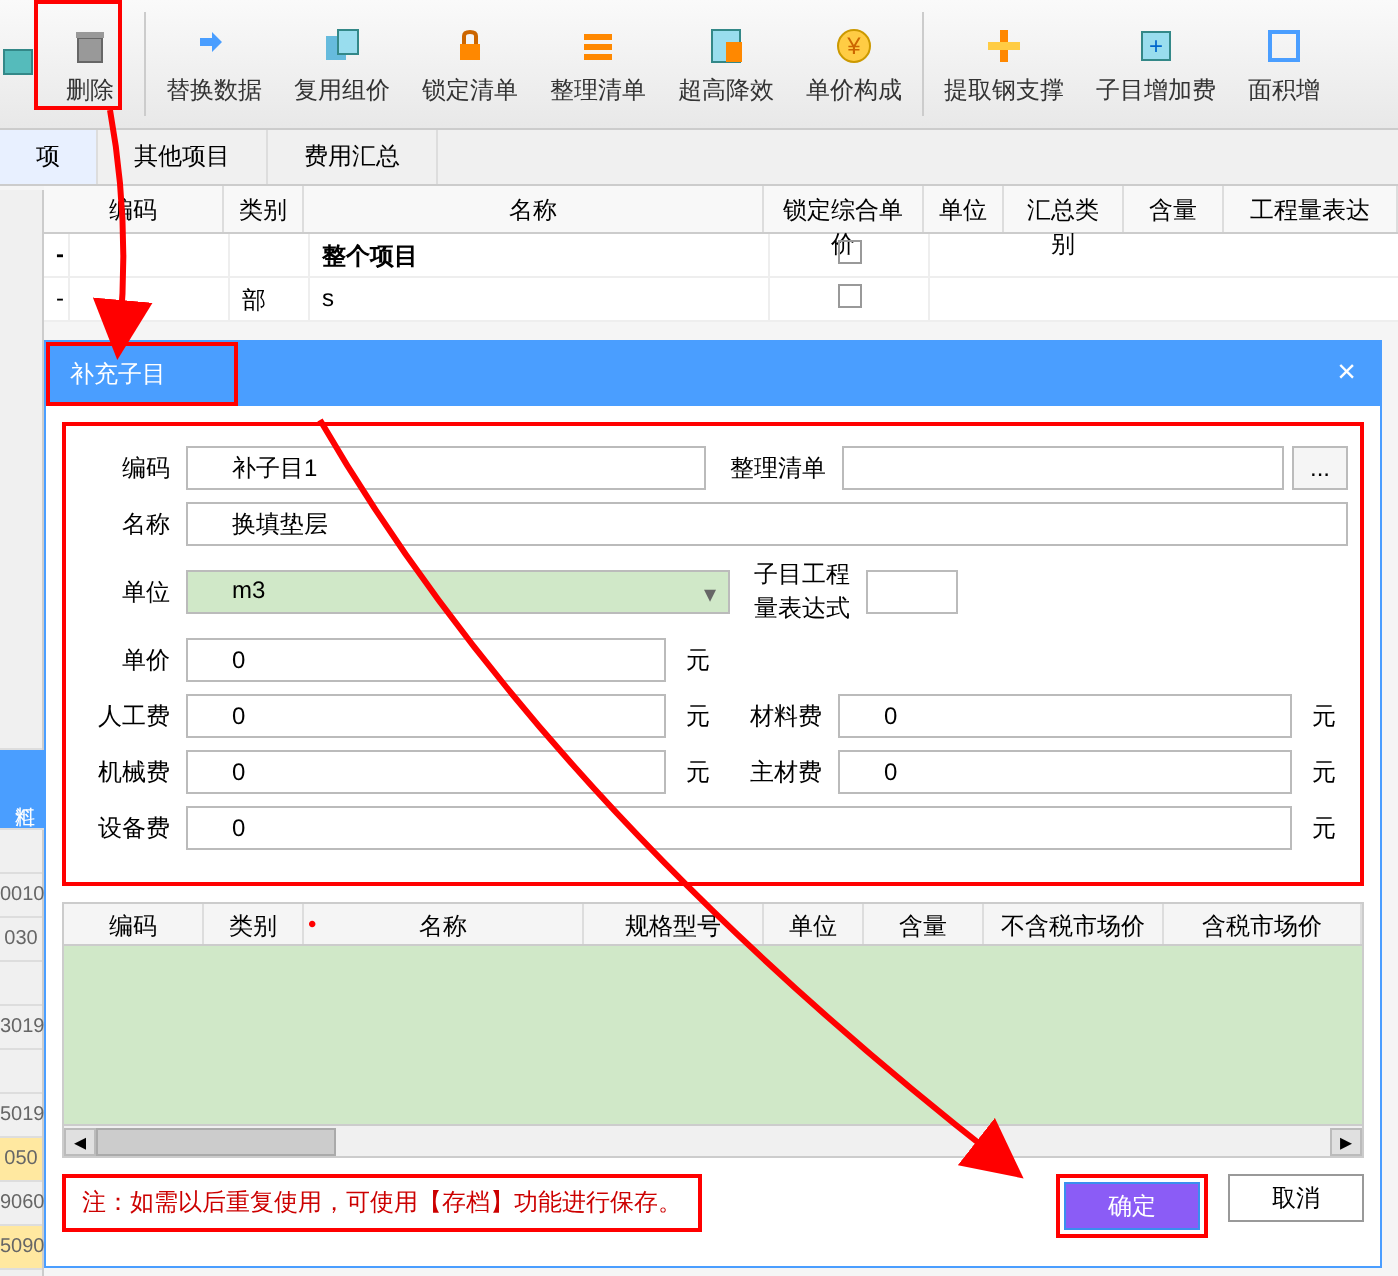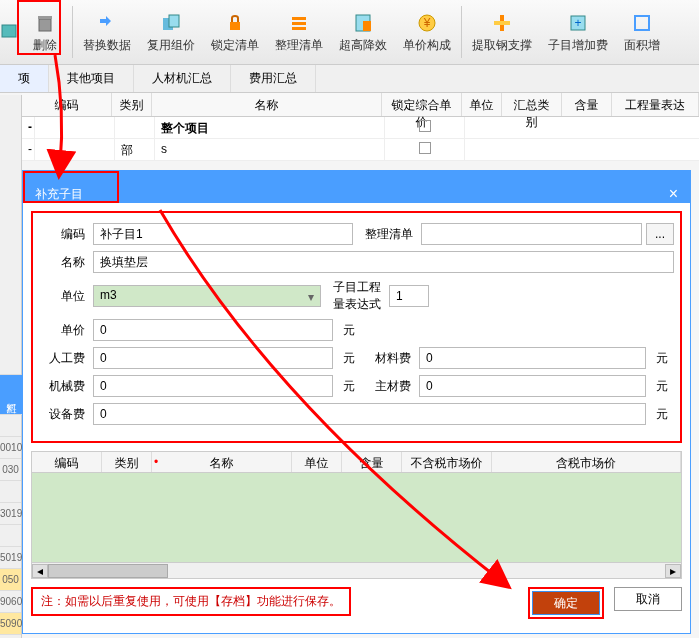--- a/index.html
+++ b/index.html
@@ -12,44 +12,44 @@
 .tabs{background:#f0f0f0;height:28px;display:flex;align-items:center;border-bottom:1px solid #ccc}
 .tab{padding:5px 18px;cursor:pointer;border-right:1px solid #ddd}
 .table-header{display:flex;background:#f8f8f8;border-bottom:1px solid #ccc;height:24px}
 .th{border-right:1px solid #ddd;padding:4px 6px;text-align:center;font-size:12px}
 .row{display:flex;height:22px;border-bottom:1px solid #eee;background:#fff}
 .td{border-right:1px solid #eee;padding:3px 6px;font-size:12px}
 .row.project{background:#fff}
 .row.project .td{font-weight:bold}
 .chk{width:12px;height:12px;border:1px solid #999;display:inline-block;margin:auto}
 .modal{position:absolute;left:22px;top:170px;right:8px;bottom:4px;background:#fff;border:1px solid #4a9eff;z-index:10}
-.modal-title{background:#4a9eff;color:#fff;height:32px;display:flex;align-items:flex-end;padding:0 12px;font-size:13px;justify-content:space-between}
+.modal-title{background:#4a9eff;color:#fff;height:32px;display:flex;align-items:center;padding:0 12px;font-size:13px;justify-content:space-between}
 .redbox2{position:absolute;left:0;top:0;width:96px;height:32px;border:2px solid red;pointer-events:none}
 .close-x{color:#fff;cursor:pointer;font-size:16px}
 .modal-body{padding:8px;position:relative}
 .redbox3{border:2px solid red;padding:10px 6px}
 .form-row{display:flex;align-items:center;margin-bottom:6px;gap:4px}
 .lbl{width:50px;text-align:right;padding-right:4px}
-.inp{border:1px solid #bbb;height:22px;padding:2px 6px;background:#fff}
+.inp{border:1px solid #bbb;height:22px;padding:2px 22px;background:#fff}
 .inp.green{background:#d0e8c8}
 .select-arrow{position:relative}
 .select-arrow:after{content:"▾";position:absolute;right:6px;top:4px;color:#666}
 .unit-suffix{padding:0 6px}
 .browse-btn{width:28px;height:22px;border:1px solid #bbb;background:#f5f5f5;cursor:pointer;text-align:center}
 .sub-table-h{display:flex;background:#f5f5f5;border:1px solid #ccc;height:22px;margin-top:8px}
 .sub-th{border-right:1px solid #ddd;padding:3px 4px;text-align:center;font-size:12px}
 .sub-body{height:90px;background:#d0e8c8;border:1px solid #ccc;border-top:none;position:relative}
 .scrollbar-h{height:16px;background:#f0f0f0;border:1px solid #ccc;border-top:none;display:flex;align-items:center}
 .scroll-arrow{width:16px;height:14px;background:#e0e0e0;border:1px solid #bbb;text-align:center;line-height:12px;cursor:pointer}
 .scroll-track{flex:1;height:14px;position:relative}
 .scroll-thumb{position:absolute;left:0;width:120px;height:14px;background:#ccc;border:1px solid #aaa}
 .footer-row{display:flex;align-items:flex-start;margin-top:8px;gap:10px}
 .note-box{border:2px solid red;padding:4px 8px;color:#c00;flex:0 0 auto}
 .btn{width:68px;height:24px;border:1px solid #999;cursor:pointer;text-align:center;line-height:22px}
-.btn.primary{background:#c2410c;color:#fff;border-color:#3a8eef}
+.btn.primary{background:#8b5cf6;color:#fff;border-color:#3a8eef}
 .redbox-btn{border:2px solid red;padding:2px}
 .left-strip{position:absolute;left:0;top:95px;width:22px;bottom:0;background:#f0f0f0;border-right:1px solid #ccc}
 .left-strip .cell{height:22px;border-bottom:1px solid #ddd;font-size:10px;text-align:center;line-height:22px;color:#666}
 .arrow-red{position:absolute;pointer-events:none;z-index:20}
 svg{display:block}
 </style>
 </head>
 <body>
 
 <div class="toolbar">
@@ -150,21 +150,20 @@
         </svg>
       </div>
       <span class="tool-label">面积增</span>
     </div>
 </div>
 <div class="redbox1"></div>
 
 <div class="tabs">
   <div class="tab" style="background:#e8f0ff">项</div>
   <div class="tab">其他项目</div>
-  <div class="tab">人材机汇总</div>
   <div class="tab">费用汇总</div>
 </div>
 
 <div class="table-header" style="margin-left:22px">
   <div class="th" style="width:90px">编码</div>
   <div class="th" style="width:40px">类别</div>
   <div class="th" style="width:230px">名称</div>
   <div class="th" style="width:80px">锁定综合单价</div>
   <div class="th" style="width:40px">单位</div>
   <div class="th" style="width:60px">汇总类别</div>
@@ -215,21 +214,21 @@
         <span class="lbl" style="width:60px">整理清单</span>
         <input class="inp" style="flex: 1 1 0%;">
         <button class="browse-btn">...</button>
       </div>
       <div class="form-row">
         <span class="lbl">名称</span>
         <input class="inp" style="flex: 1 1 0%;" value="换填垫层">
       </div>
       <div class="form-row">
         <span class="lbl">单位</span>
-        <div class="inp green select-arrow" style="width:228px"><span>m3</span></div>
+        <div class="inp green select-arrow" style="width:272px"><span>m3</span></div>
         <span style="width:60px;text-align:right;padding-right:4px">子目工程量表达式</span>
         <input class="inp" style="width: 40px;" value="1">
       </div>
       <div class="form-row">
         <span class="lbl">单价</span>
         <input class="inp" style="width: 240px;" value="0">
         <span class="unit-suffix">元</span>
       </div>
       <div class="form-row">
         <span class="lbl">人工费</span>
@@ -251,20 +250,21 @@
         <span class="lbl">设备费</span>
         <input class="inp" style="flex: 1 1 0%;" value="0">
         <span class="unit-suffix">元</span>
       </div>
     </div>
 
     <div class="sub-table-h">
       <div class="sub-th" style="width:70px">编码</div>
       <div class="sub-th" style="width:50px">类别</div>
       <div class="sub-th" style="width:140px;position:relative"><span style="color:red;position:absolute;left:2px">•</span><span>名称</span></div>
+      <div class="sub-th" style="width:90px">规格型号</div>
       <div class="sub-th" style="width:50px">单位</div>
       <div class="sub-th" style="width:60px">含量</div>
       <div class="sub-th" style="width:90px">不含税市场价</div>
       <div class="sub-th" style="flex:1">含税市场价</div>
     </div>
     <div class="sub-body"></div>
     <div class="scrollbar-h">
       <div class="scroll-arrow">◂</div>
       <div class="scroll-track">
           <div class="scroll-thumb"></div>

